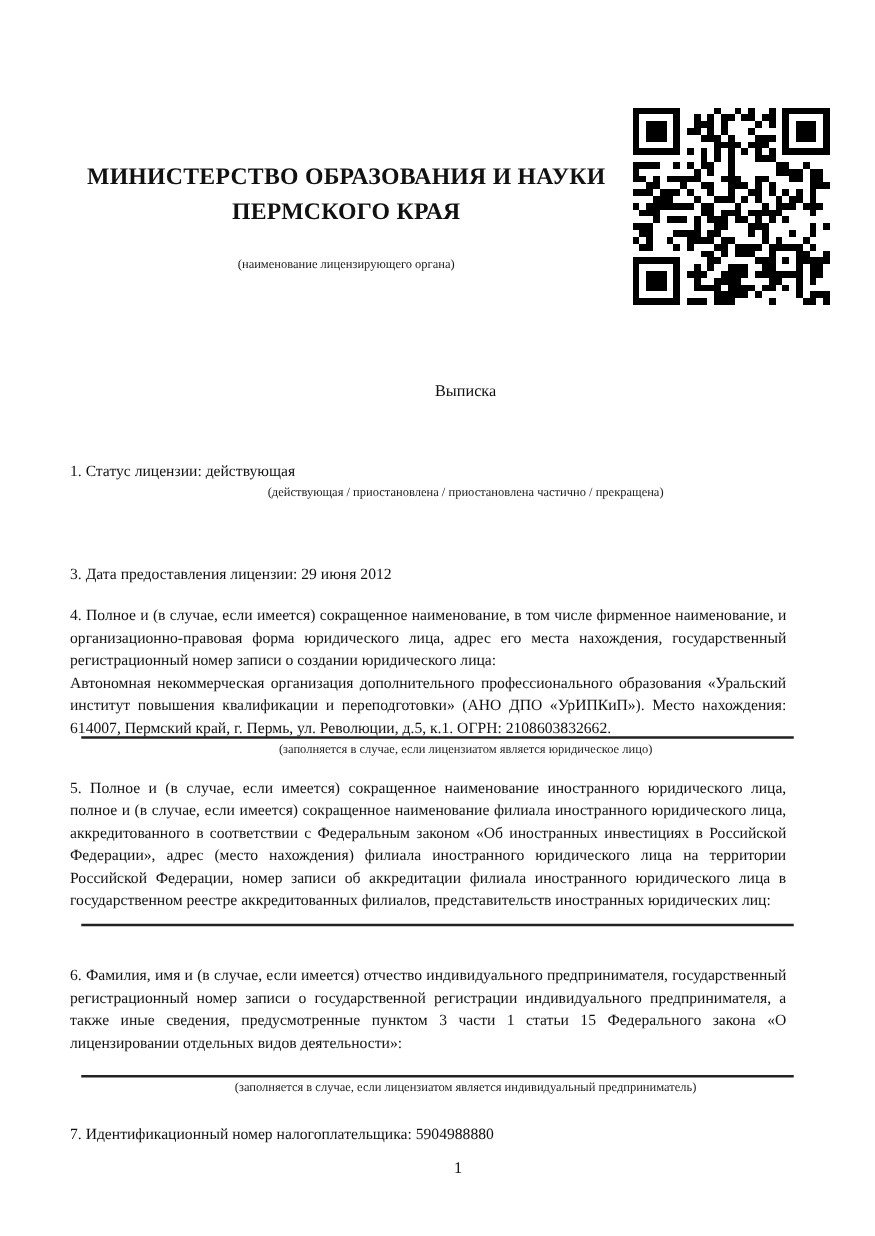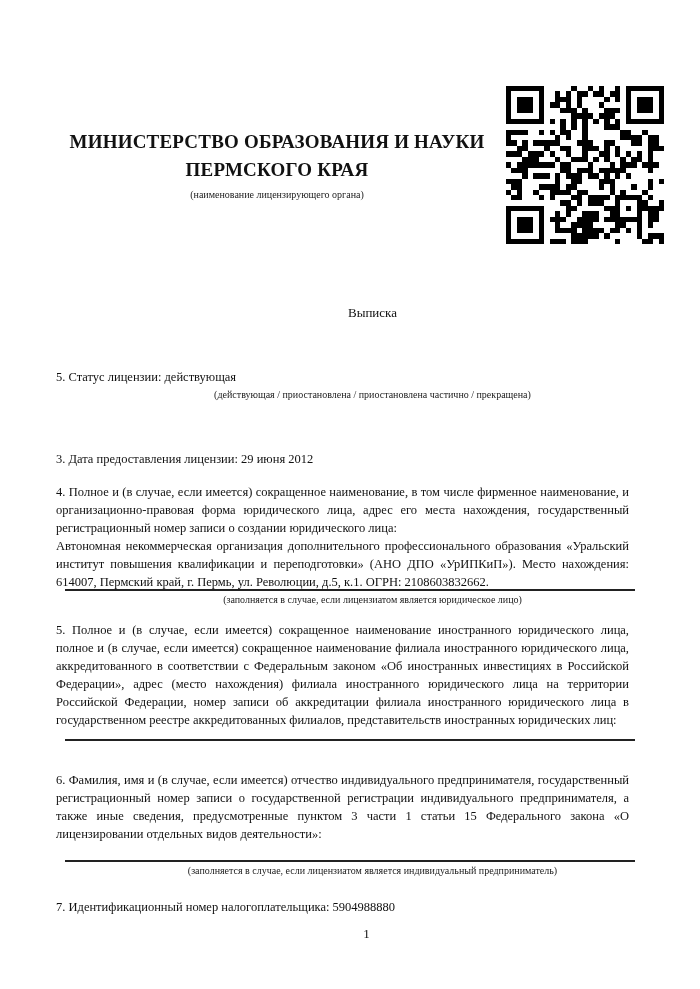--- a/index.html
+++ b/index.html
@@ -9,21 +9,21 @@
     margin:0 auto;
     background:#ffffff;
     font-family:"Liberation Serif","DejaVu Serif",serif;
     color:#111111;
     overflow:hidden;
   }
   .abs{position:absolute;left:56px;width:573px;}
   
   .org-block{position:absolute;left:65px;top:128px;width:424px;text-align:center;}
   .org-line{font-weight:bold;font-size:19px;line-height:28px;letter-spacing:0.2px;}
-  .org-caption{font-size:10px;line-height:13px;margin-top:4px;color:#1a1a1a;}
+  .org-caption{font-size:10px;line-height:13px;margin-top:21px;color:#1a1a1a;}
   .qr{position:absolute;left:506px;top:86px;width:158px;height:158px;}
   
   .body-text{font-size:12.5px;line-height:18px;}
   .justify{text-align:justify;}
   .center{text-align:center;margin-left:30px;}
   .small{font-size:10px;line-height:13px;color:#1a1a1a;}
   .rule{position:absolute;left:65px;width:570px;border-top:2px solid #222;height:0;}
   .doc-title{font-size:13px;line-height:20px;}
   .page-number{position:absolute;left:65px;top:926px;width:573px;text-align:center;margin:0;font-size:13px;}
   .pnum-inner{display:inline-block;margin-left:30px;}
@@ -453,21 +453,21 @@
   </div>
 
   <div class="org-block">
     <div class="org-line">МИНИСТЕРСТВО ОБРАЗОВАНИЯ И НАУКИ</div>
     <div class="org-line">ПЕРМСКОГО КРАЯ</div>
     <div class="org-caption">(наименование лицензирующего органа)</div>
   </div>
 
   <div class="abs doc-title center" style="top:303px">Выписка</div>
 
-  <div class="abs body-text" style="top:368px">5. Статус лицензии: действующая</div>
+  <div class="abs body-text" style="top:368px">1. Статус лицензии: действующая</div>
   <div class="abs small center" style="top:388px">(действующая / приостановлена / приостановлена частично / прекращена)</div>
 
 
   <div class="abs body-text" style="top:450px">3. Дата предоставления лицензии: 29 июня 2012</div>
 
   <div class="abs body-text" style="top:483px">
     <div class="para justify">4. Полное и (в случае, если имеется) сокращенное наименование, в том числе фирменное наименование, и организационно-правовая форма юридического лица, адрес его места нахождения, государственный регистрационный номер записи о создании юридического лица:</div>
     <div class="para justify">Автономная некоммерческая организация дополнительного профессионального образования «Уральский институт повышения квалификации и переподготовки» (АНО ДПО «УрИПКиП»). Место нахождения: 614007, Пермский край, г. Пермь, ул. Революции, д.5, к.1. ОГРН: 2108603832662.</div>
   </div>
   <div class="rule" style="top:589px"></div>

